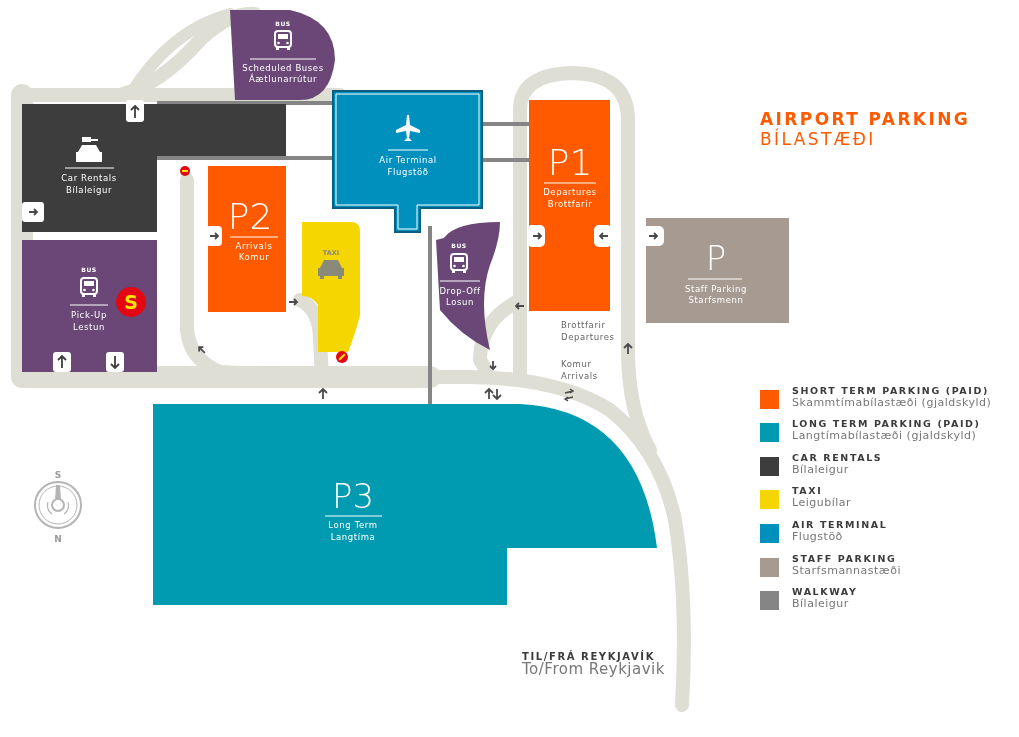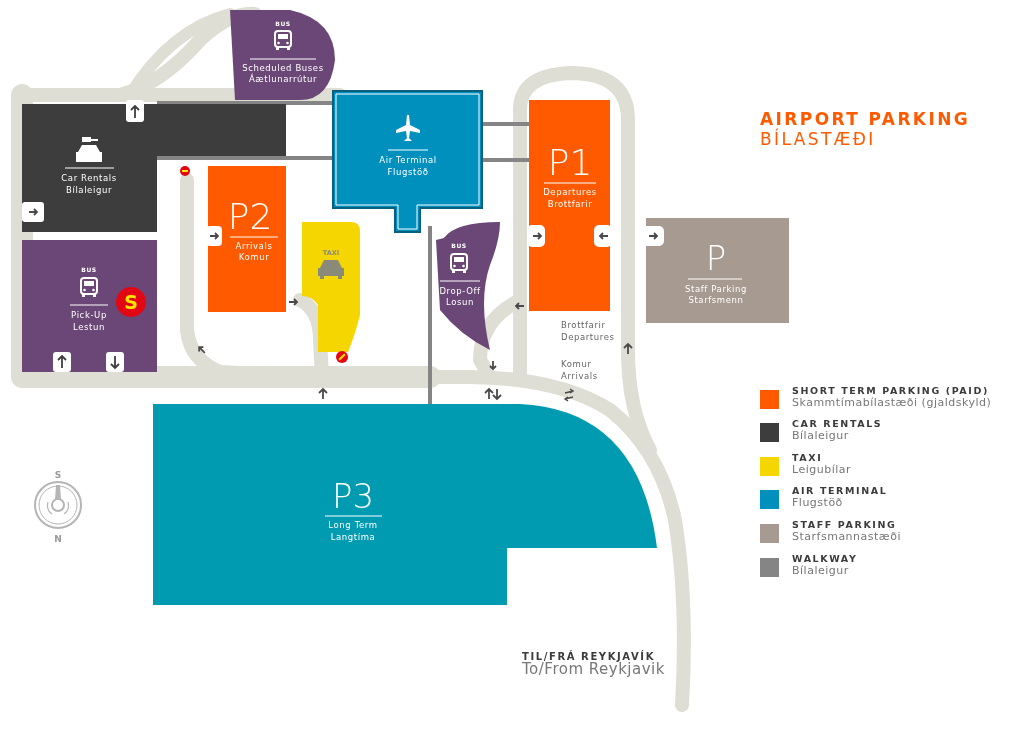--- a/index.html
+++ b/index.html
@@ -215,20 +215,27 @@
 
 <div class="legend">
   <div class="leg-item">
     <div class="swatch" style="background:#ff5a00"></div>
     <div class="leg-text">
         <div class="en">SHORT TERM PARKING (PAID)</div>
         <div class="is">Skammtímabílastæði (gjaldskyld)</div>
       </div>
   </div>
   <div class="leg-item">
+    <div class="swatch" style="background:#009bb0"></div>
+    <div class="leg-text">
+        <div class="en">LONG TERM PARKING (PAID)</div>
+        <div class="is">Langtímabílastæði (gjaldskyld)</div>
+      </div>
+  </div>
+  <div class="leg-item">
     <div class="swatch" style="background:#3d3d3d"></div>
     <div class="leg-text">
         <div class="en">CAR RENTALS</div>
         <div class="is">Bílaleigur</div>
       </div>
   </div>
   <div class="leg-item">
     <div class="swatch" style="background:#f5d600"></div>
     <div class="leg-text">
         <div class="en">TAXI</div>

